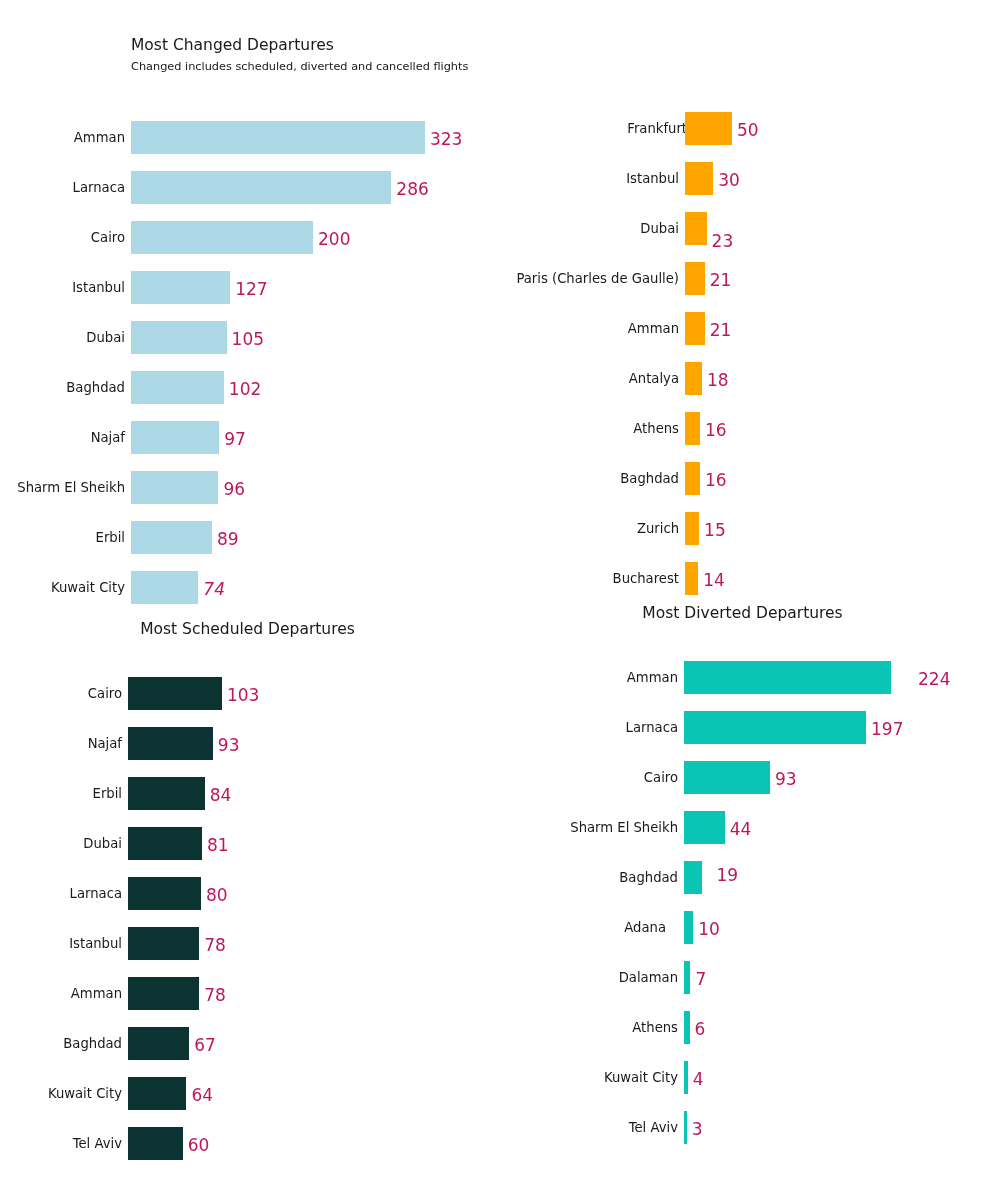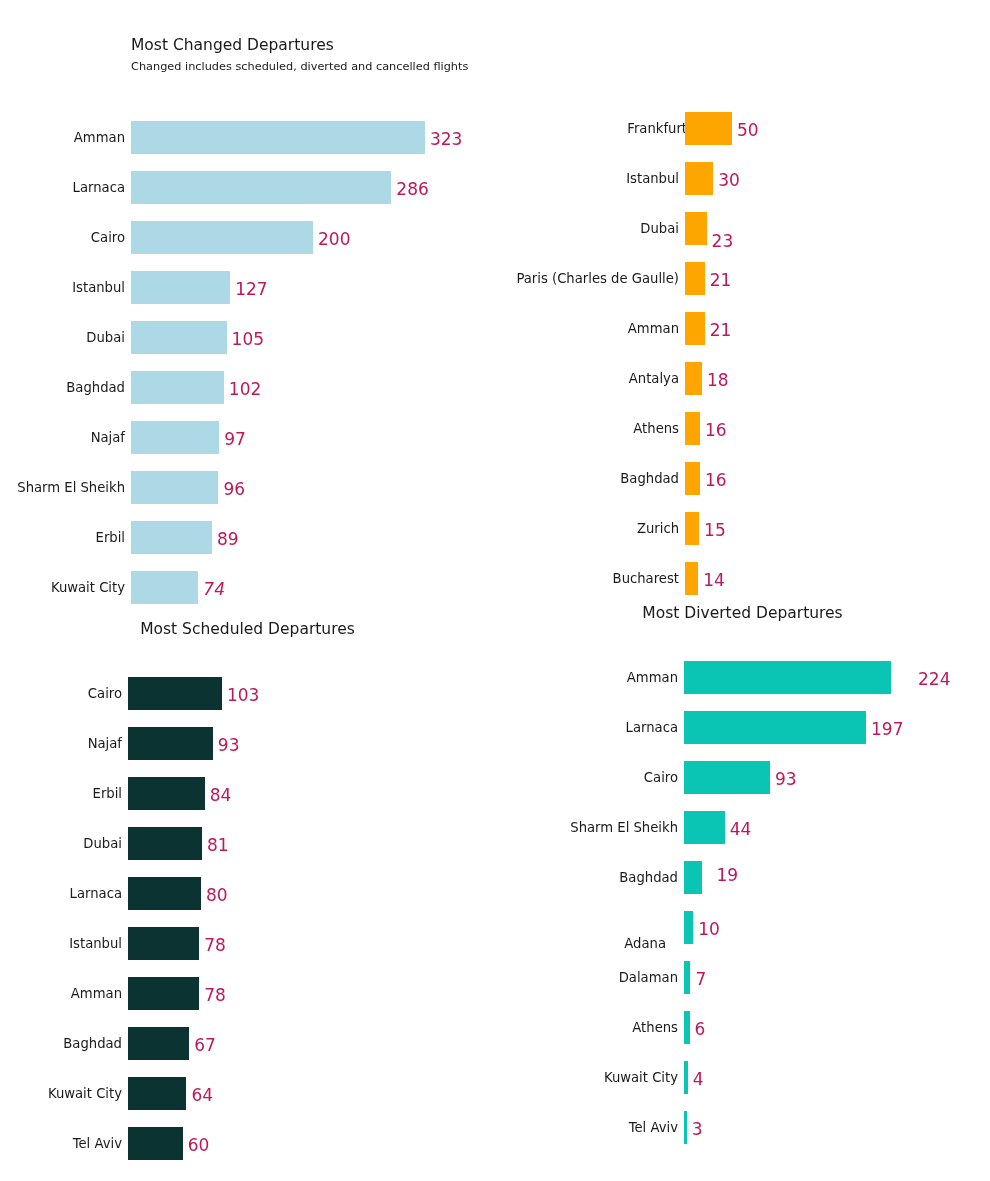--- a/index.html
+++ b/index.html
@@ -186,21 +186,21 @@
         <div class="val-label" style="left: 376.028px; top: 116.5px;">197</div>
         <div class="cat-label" style="right: 312px; top: 166.5px;">Cairo</div>
         <div class="bar" style="left: 189px; top: 156.5px; width: 85.932px; background: rgb(10, 197, 179);"></div>
         <div class="val-label" style="left: 279.932px; top: 166.5px;">93</div>
         <div class="cat-label" style="right: 312px; top: 216.5px;">Sharm El Sheikh</div>
         <div class="bar" style="left: 189px; top: 206.5px; width: 40.656px; background: rgb(10, 197, 179);"></div>
         <div class="val-label" style="left: 234.656px; top: 216.5px;">44</div>
         <div class="cat-label" style="right: 312px; top: 266.5px;">Baghdad</div>
         <div class="bar" style="left: 189px; top: 256.5px; width: 17.556px; background: rgb(10, 197, 179);"></div>
         <div class="val-label" style="left: 211.556px; top: 263px; margin-left: 10px;">19</div>
-        <div class="cat-label" style="right: 324px; top: 316.5px; margin-top: 16px;">Adana</div>
+        <div class="cat-label" style="right: 324px; top: 316.5px;">Adana</div>
         <div class="bar" style="left: 189px; top: 306.5px; width: 9.24px; background: rgb(10, 197, 179);"></div>
         <div class="val-label" style="left: 203.24px; top: 316.5px;">10</div>
         <div class="cat-label" style="right: 312px; top: 366.5px;">Dalaman</div>
         <div class="bar" style="left: 189px; top: 356.5px; width: 6.468px; background: rgb(10, 197, 179);"></div>
         <div class="val-label" style="left: 200.468px; top: 366.5px;">7</div>
         <div class="cat-label" style="right: 312px; top: 416.5px;">Athens</div>
         <div class="bar" style="left: 189px; top: 406.5px; width: 5.544px; background: rgb(10, 197, 179);"></div>
         <div class="val-label" style="left: 199.544px; top: 416.5px;">6</div>
         <div class="cat-label" style="right: 312px; top: 466.5px;">Kuwait City</div>
         <div class="bar" style="left: 189px; top: 456.5px; width: 3.696px; background: rgb(10, 197, 179);"></div>

